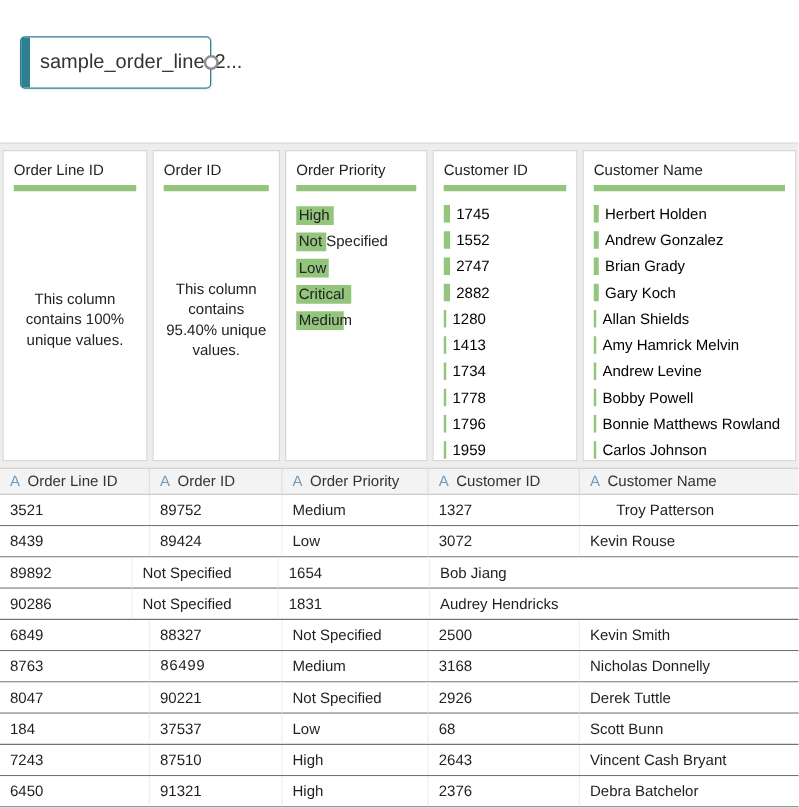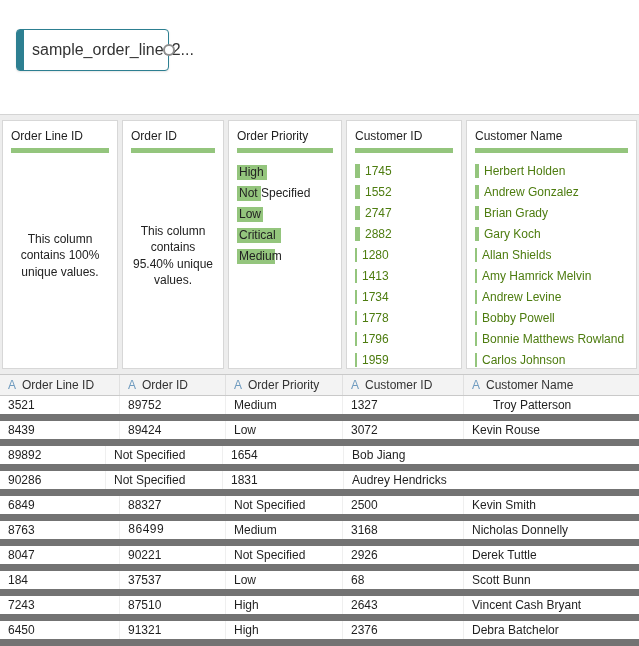--- a/index.html
+++ b/index.html
@@ -31,31 +31,31 @@
   .card-body.summary { height: 205px; display: flex; align-items: center;
     justify-content: center; text-align: center; padding: 0 9px; }
   .summary-text { font-size: 12px; color: #222; line-height: 1.35; }
   .card-body.histogram { padding: 9px 8px 0 8px; }
   .hist-row { position: relative; height: 21px; cursor: pointer; }
   .hist-bar { position: absolute; left: 0; top: 3px; height: 15px; background: var(--green, #94c57d); }
   .hist-label { position: relative; font-size: 12px; color: #222; line-height: 21px; padding-left: 2px; white-space: nowrap; }
   .card-body.list { padding: 7px 8px 0 8px; }
   .list-row { display: flex; align-items: center; height: 21px; cursor: pointer; }
   .tick { height: 14px; background: var(--green, #94c57d); flex: none; }
-  .list-label { font-size: 12px; color: #4d7c0f; margin-left: 5px; white-space: nowrap; overflow: hidden; }
+  .list-label { font-size: 12px; color: #000000; margin-left: 5px; white-space: nowrap; overflow: hidden; }
 
   
   .grid-header { display: flex; height: 22px; background: #f3f3f3;
     border-top: 1px solid #c9c9c9; border-bottom: 1px solid #c9c9c9; }
   .hcell { display: flex; align-items: center; padding-left: 8px; font-size: 12px;
     color: #333; border-right: 1px solid #e0e0e0; flex: none; overflow: hidden;
     white-space: nowrap; cursor: pointer; }
   .hcell:last-child { border-right: none; }
   .type-icon { color: #6f9bbf; margin-right: 6px; font-size: 12px; }
-  .grow { display: flex; height: 25px; border-bottom: 7px solid #737373; background: #fff; }
+  .grow { display: flex; height: 25px; border-bottom: 1px solid #737373; background: #fff; }
   .gcell { display: flex; align-items: center; padding-left: 8px; font-size: 12px;
     color: #1f1f1f; border-right: 1px solid #efefef; flex: none;
     white-space: nowrap; overflow: hidden; cursor: default; }
   .gcell:last-child { border-right: none; }
 </style>
 </head>
 <body>
 
 <div class="app">
 

